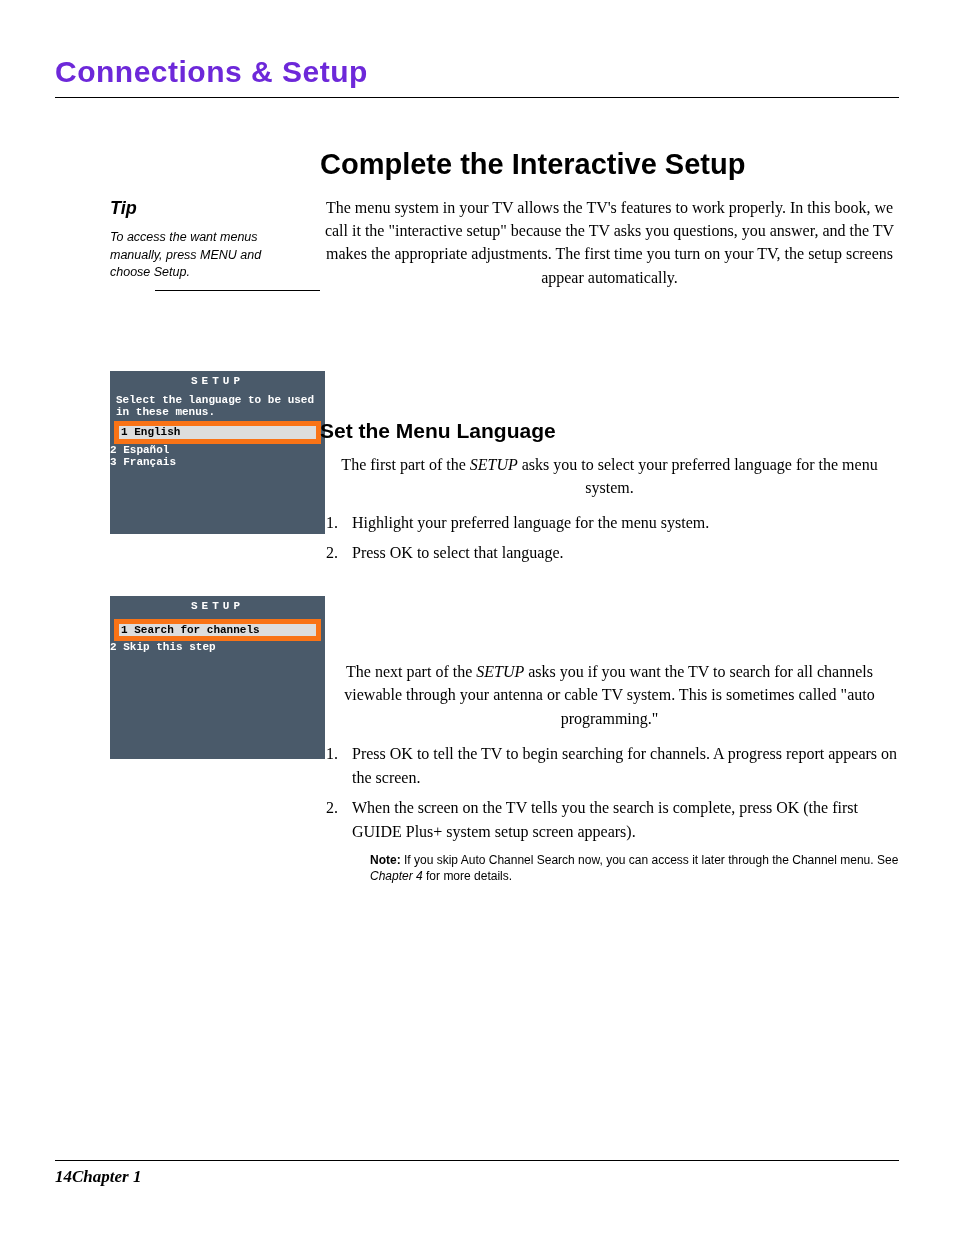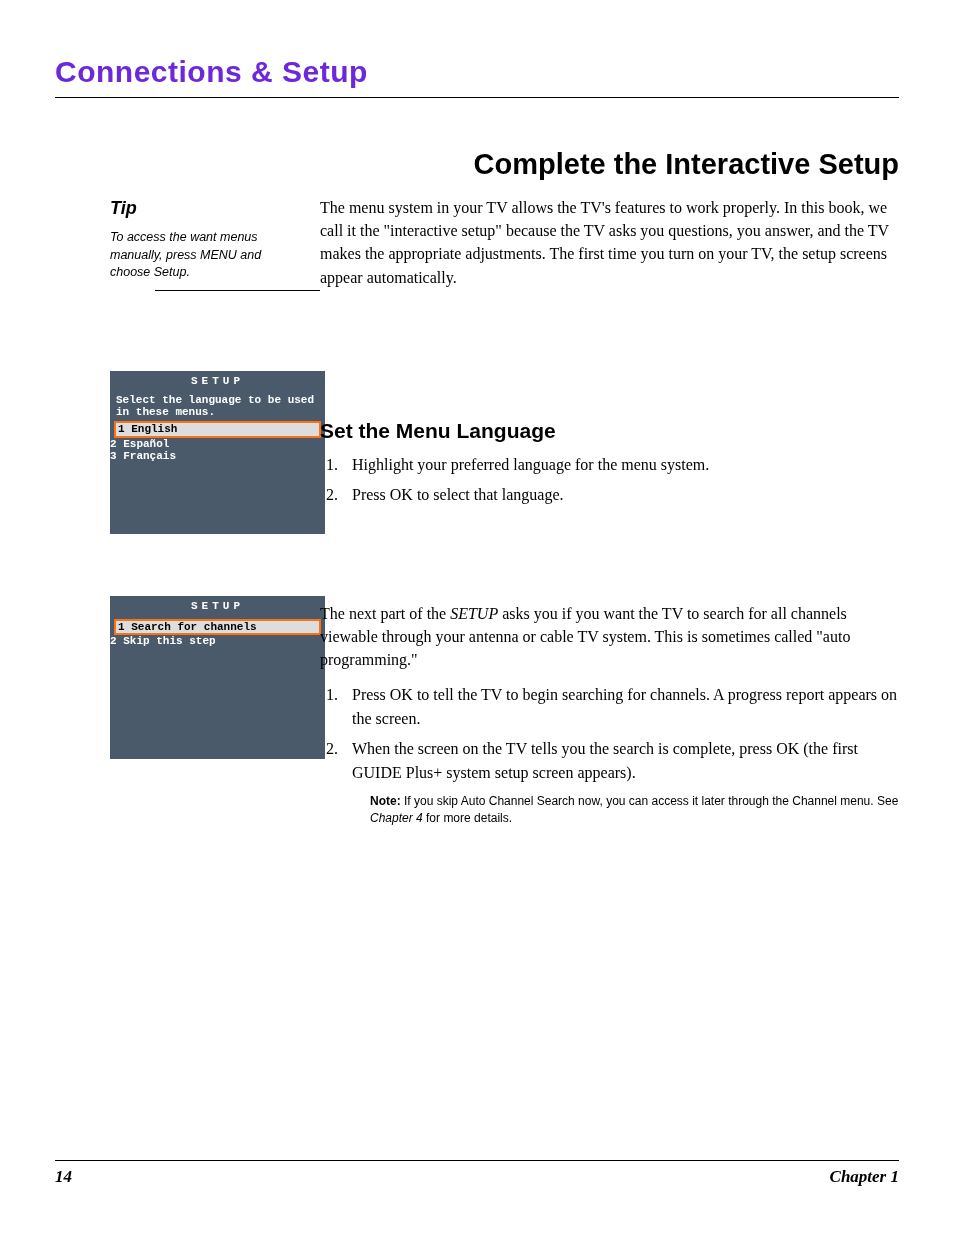--- a/index.html
+++ b/index.html
@@ -84,41 +84,41 @@
     line-height: 1.15;
   }
   .screen-option {
     padding: 0 0;
     font-size: 11px;
     line-height: 1.15;
   }
   .screen-option.selected {
     background: #ddd;
     color: #000;
-    border: 2px solid #f97316;
+    border: 5px solid #f97316;
     margin: 0 4px;
     padding: 0 2px;
   }
   h1.main-title {
     font-family: Arial, Helvetica, sans-serif;
     font-weight: 700;
     font-size: 29px;
     margin-bottom: 15px;
-    text-align: right;
   }
   h2.sub-title {
     font-family: Arial, Helvetica, sans-serif;
     font-weight: 700;
     font-size: 21px;
     margin-bottom: 10px;
   }
   .body-text {
     font-size: 16px;
     line-height: 1.45;
     margin-bottom: 12px;
+    text-align: center;
   }
   .setup-word {
     font-style: italic;
   }
   ol.steps {
     padding-left: 22px;
     font-size: 16px;
     line-height: 1.5;
   }
   ol.steps li {
@@ -136,21 +136,20 @@
   }
   .note-label { font-weight: 700; }
   .footer {
     position: absolute;
     bottom: 48px;
     left: 55px;
     right: 55px;
     border-top: 1px solid #000;
     padding-top: 6px;
     display: flex;
-    justify-content: space-between;
     font-family: Georgia, serif;
     font-style: italic;
     font-weight: 700;
     font-size: 17px;
   }
   .chapter-ref { font-style: italic; }
 </style>
 </head>
 <body>
 
@@ -185,20 +184,23 @@
 
   </div>
 
   <div class="right-col">
 
     <h1 class="main-title">Complete the Interactive Setup</h1>
     <p class="body-text">The menu system in your TV allows the TV's features to work properly. In this book, we call it the "interactive setup" because the TV asks you questions, you answer, and the TV makes the appropriate adjustments. The first time you turn on your TV, the setup screens appear automatically.</p>
 
     <div class="section-gap-lg">
       <h2 class="sub-title">Set the Menu Language</h2>
+      <p class="body-text">
+        <span>The first part of the </span><span class="setup-word">SETUP</span><span> asks you to select your preferred language for the menu system.</span>
+      </p>
       <ol class="steps">
         <li>Highlight your preferred language for the menu system.</li>
         <li>Press OK to select that language.</li>
       </ol>
     </div>
 
     <div class="section-gap-md">
       <p class="body-text">
         <span>The next part of the </span><span class="setup-word">SETUP</span><span> asks you if you want the TV to search for all channels viewable through your antenna or cable TV system. This is sometimes called "auto programming."</span>
       </p>

